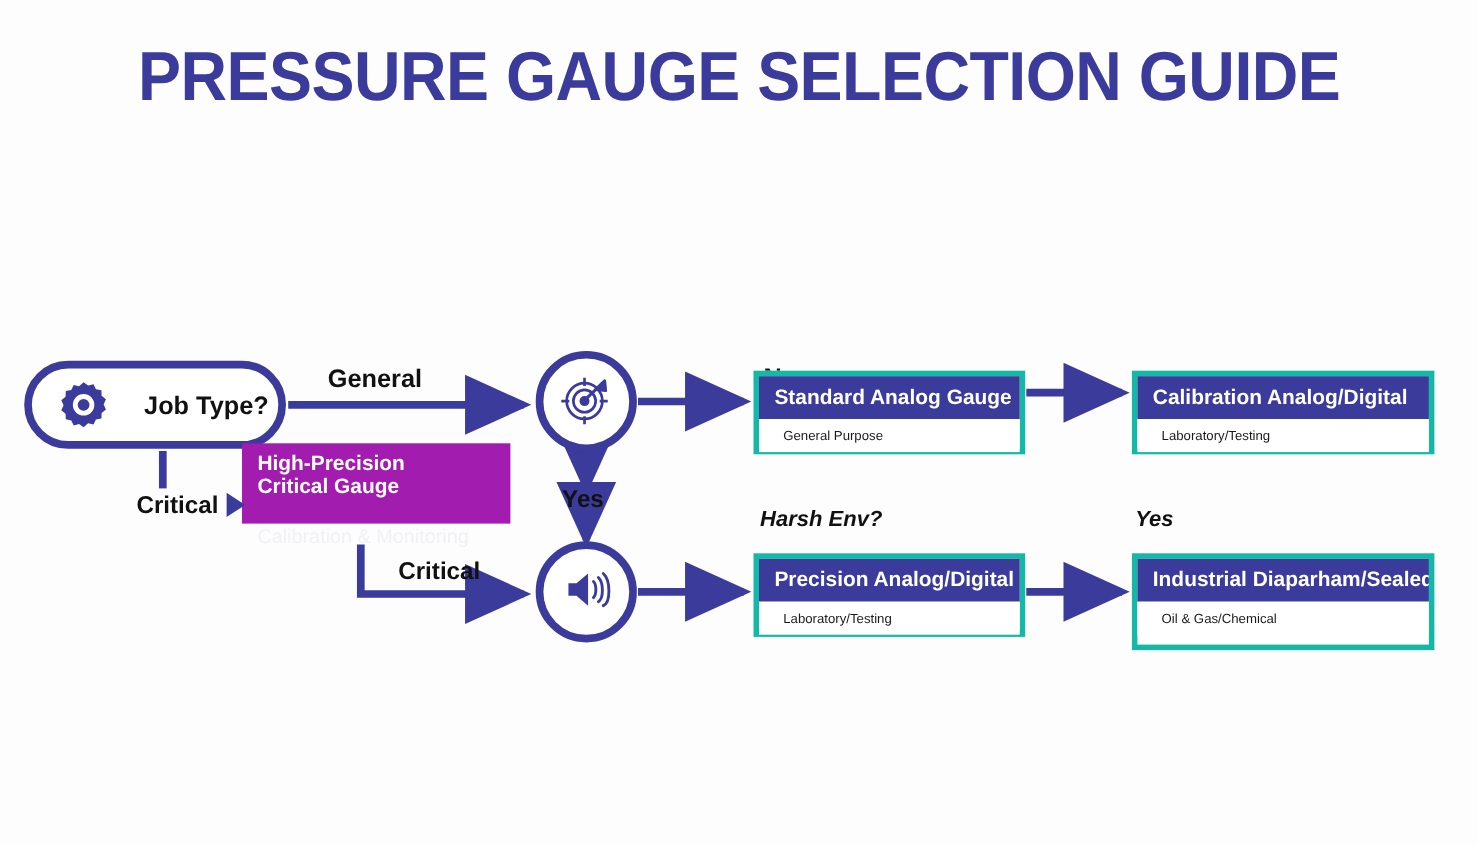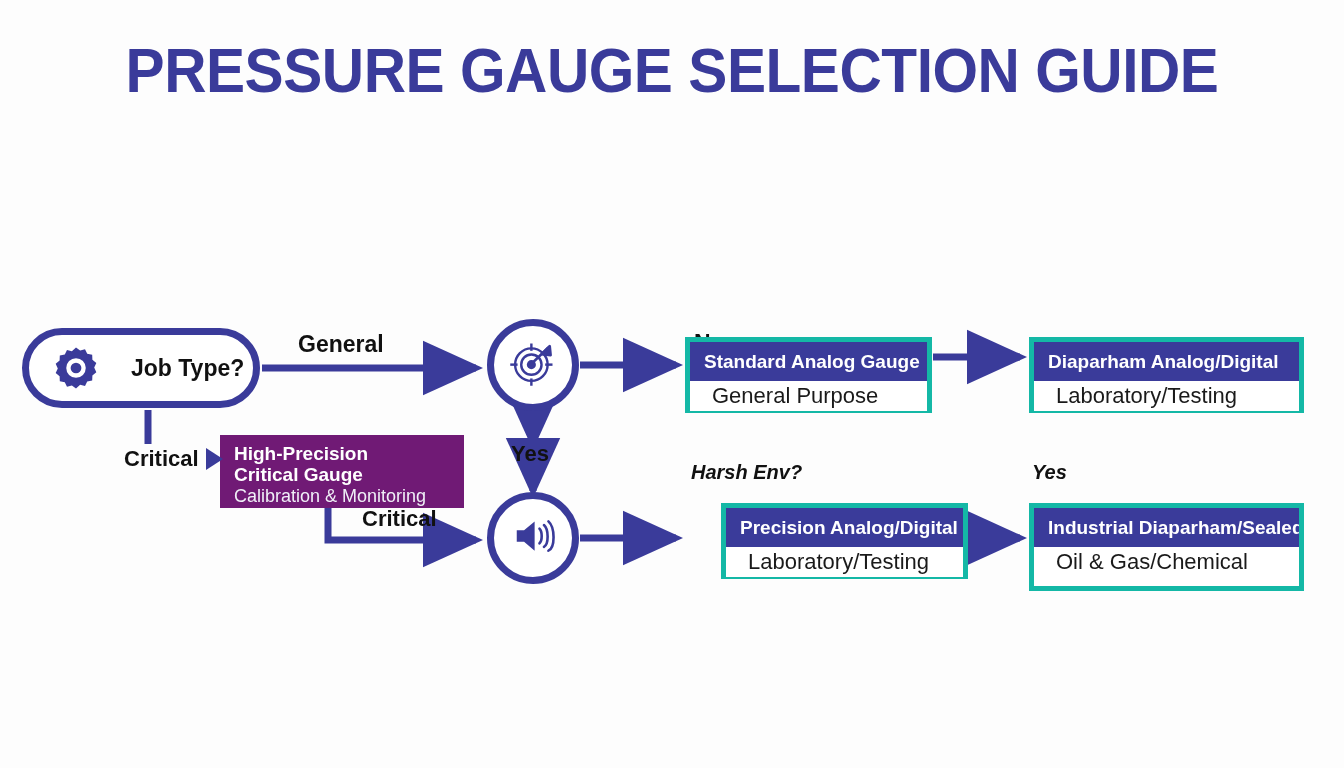--- a/index.html
+++ b/index.html
@@ -60,31 +60,31 @@
     border-radius:50%;
     background:#ffffff;
     box-sizing:border-box;
     display:flex;align-items:center;justify-content:center;
   }
   .circ svg{width:52px;height:52px;}
 
   
   .solidbox{
     position:absolute;
-    left:220px; top:435px;
+    left:220px; top:403px;
     width:244px; height:73px;
-    background:#701a75;
+    background:#a21caf;
     box-sizing:border-box;
     padding:8px 0 0 14px;
   }
   .solidbox .l1,.solidbox .l2{
     color:#ffffff;font-size:19px;font-weight:bold;line-height:1.12;white-space:nowrap;
   }
   .solidbox .l3{
-    color:#f0f0f7;font-size:18px;font-weight:normal;line-height:1.18;white-space:nowrap;
+    color:#f0f0f7;font-size:18px;font-weight:normal;line-height:1.18;white-space:nowrap;margin-top:24px;
   }
 
   
   .card{
     position:absolute;
     box-sizing:border-box;
     border:5px solid #14b8a6;
     background:#ffffff;
   }
   .card .hdr{
@@ -93,21 +93,21 @@
     font-size:19px;
     font-weight:bold;
     height:39px;
     line-height:39px;
     padding-left:14px;
     white-space:nowrap;
     overflow:hidden;
   }
   .card .bdy{
     color:#1a1a1a;
-    font-size:22px;
+    font-size:12px;
     font-weight:normal;
     height:30px;
     line-height:30px;
     padding-left:22px;
     background:#ffffff;
     white-space:nowrap;
   }
 
   
   .elabel{
@@ -203,27 +203,27 @@
   </div>
 
   <div class="elabel big" style="left:694px;top:294px;margin-top:36px;">No</div>
 
   <div class="card" style="left:685px;top:337px;width:247px;height:76px;">
     <div class="hdr">Standard Analog Gauge</div>
     <div class="bdy">General Purpose</div>
   </div>
 
   <div class="card" style="left:1029px;top:337px;width:275px;height:76px;">
-    <div class="hdr">Diaparham Analog/Digital</div>
+    <div class="hdr">Calibration Analog/Digital</div>
     <div class="bdy">Laboratory/Testing</div>
   </div>
 
   <div class="elabel sec" style="left:691px;top:461px;">Harsh Env?</div>
 
-  <div class="card" style="left:685px;top:503px;width:247px;height:76px;margin-left:36px;">
+  <div class="card" style="left:685px;top:503px;width:247px;height:76px;">
     <div class="hdr">Precision Analog/Digital</div>
     <div class="bdy">Laboratory/Testing</div>
   </div>
 
   <div class="elabel sec" style="left:1032px;top:461px;">Yes</div>
 
   <div class="card" style="left:1029px;top:503px;width:275px;height:88px;">
     <div class="hdr">Industrial Diaparham/Sealed</div>
     <div class="bdy">Oil &amp; Gas/Chemical</div>
   </div>

